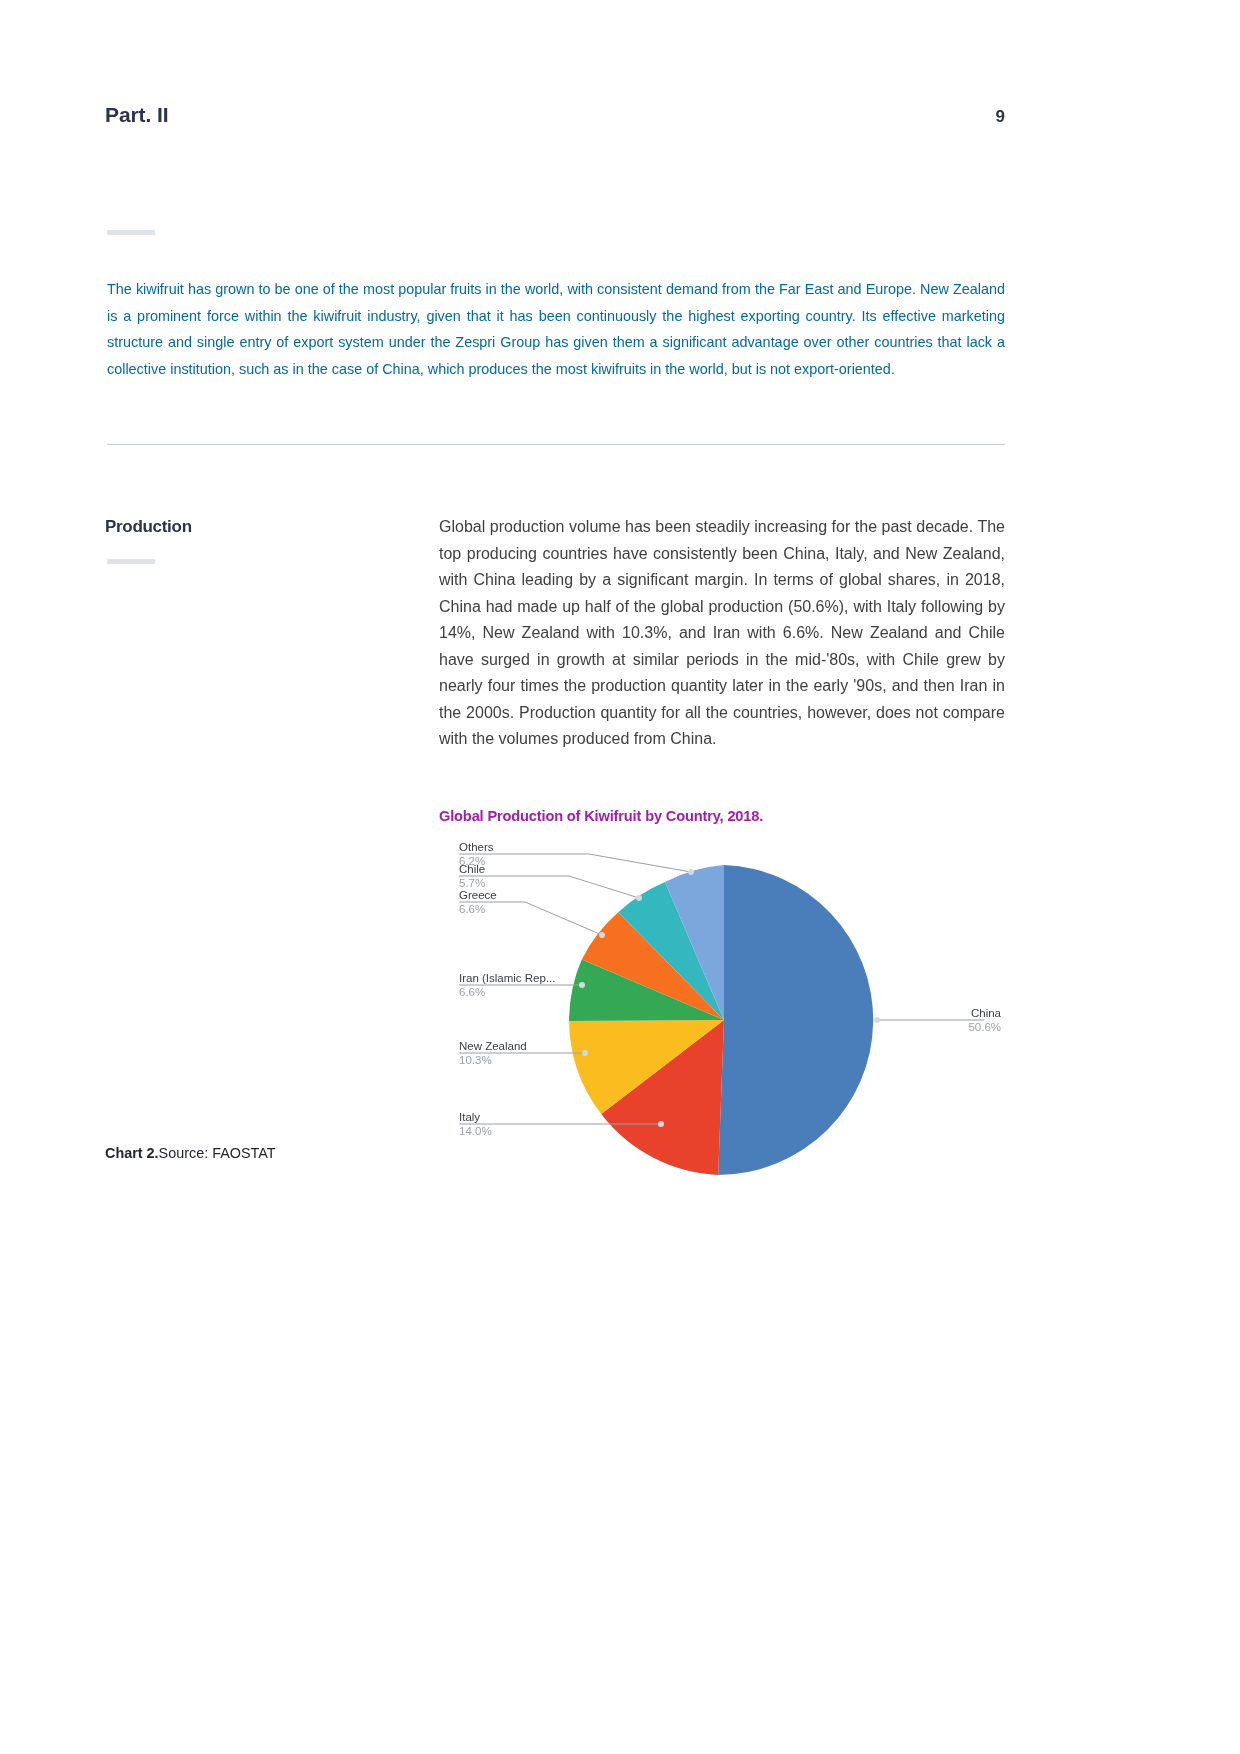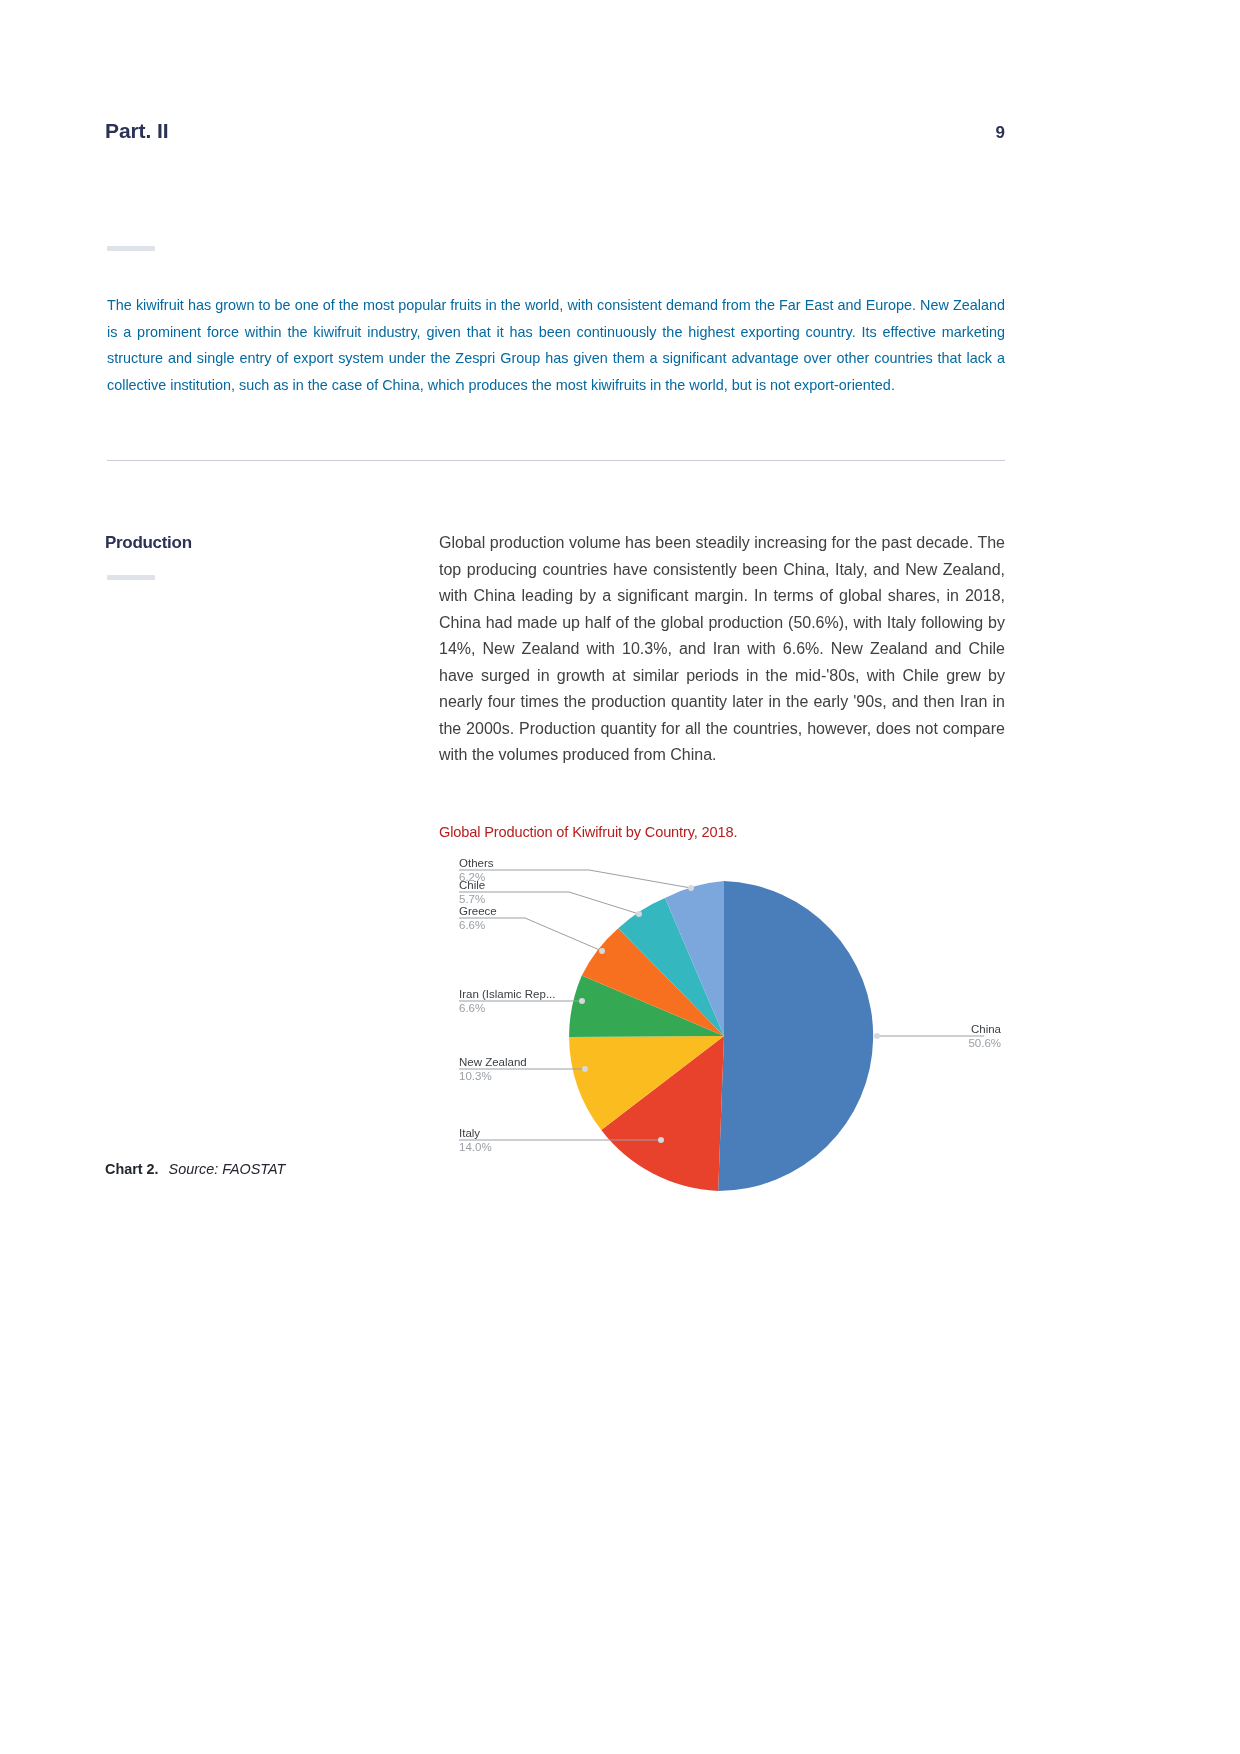--- a/index.html
+++ b/index.html
@@ -9,21 +9,21 @@
   }
   body {
     width: 1240px; height: 1754px;
     font-family: "Liberation Sans", sans-serif;
     color: #1d2433;
     position: relative;
     overflow: hidden;
   }
   .page {
     position: absolute;
-    left: 105px; top: 16px;
+    left: 105px; top: 0;
     width: 900px;
     height: 1448px;
   }
 
   
   .header-row {
     position: absolute;
     left: 0; top: 103px;
     width: 900px;
     display: flex;
@@ -97,40 +97,40 @@
     line-height: 26.5px;
     color: #404040;
     text-align: justify;
   }
 
   
   .chart-title {
     position: absolute;
     left: 334px; top: 808px;
     font-size: 14.6px;
-    font-weight: normal;
-    color: #b91c1c;
+    font-weight: bold;
+    color: #a21caf;
     letter-spacing: -0.15px;
   }
   .chart-area {
     position: absolute;
     left: 334px; top: 840px;
     width: 566px; height: 360px; text-align: center;
   }
   .chart-svg { display: block; }
 
   .caption {
     position: absolute;
     left: 0; top: 1145px;
     font-size: 14.4px;
     color: #22262e;
     white-space: nowrap;
   }
   .caption b { font-weight: bold; }
-  .caption .src { margin-left: 10px; font-style: italic; }
+  .caption .src { margin-left: 0; }
 </style>
 </head>
 <body>
 
 <div class="page">
 
   <div class="header-row">
     <span class="part-label">Part. II</span>
     <span class="page-number">9</span>
   </div>

